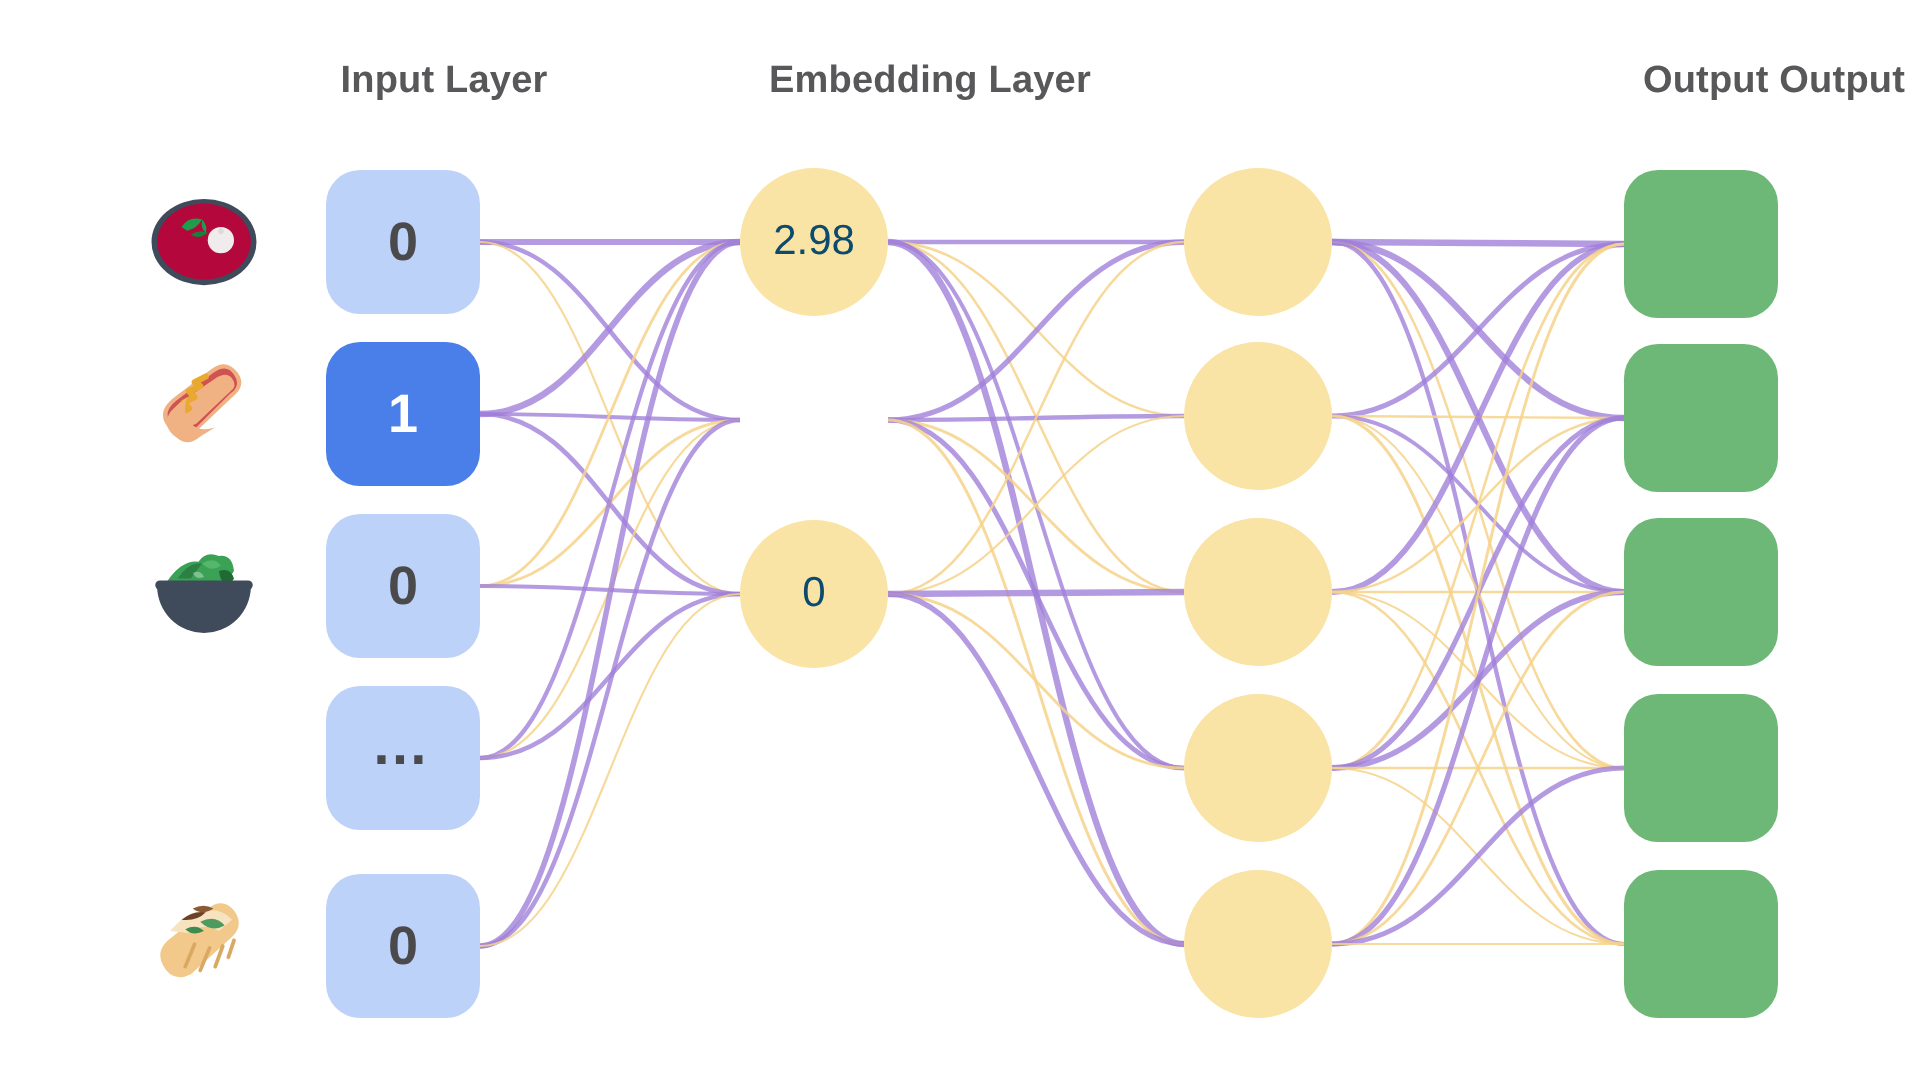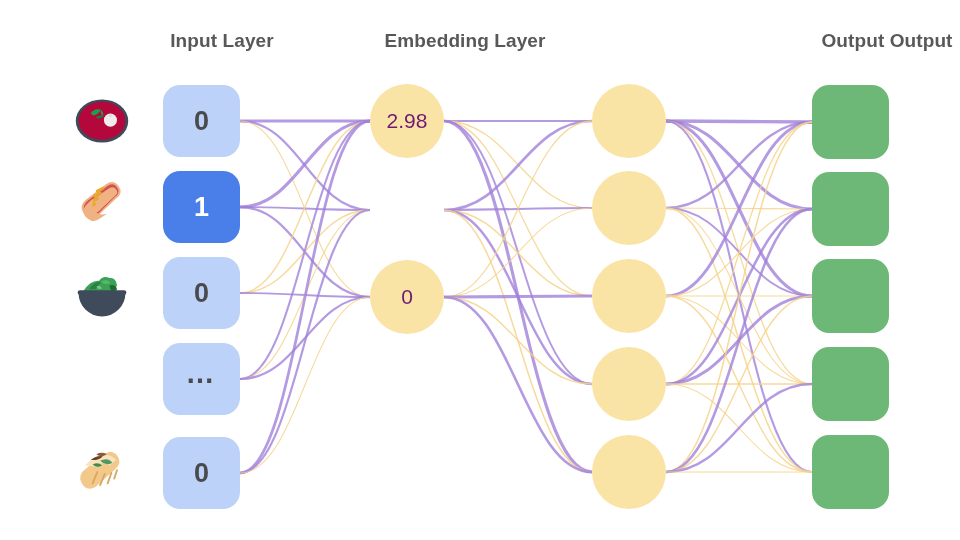--- a/index.html
+++ b/index.html
@@ -65,21 +65,21 @@
     position: absolute;
     width: 74px;
     height: 74px;
     border-radius: 50%;
     background: #fae4a5;
     display: flex;
     align-items: center;
     justify-content: center;
     font-family: "Liberation Sans", sans-serif;
     font-size: 21px;
-    color: #701a75;
+    color: #0c4a6e;
   }
   .node-output {
     position: absolute;
     width: 77px;
     height: 74px;
     border-radius: 17px;
     background: #6db876;
   }
   .food-icon {
     position: absolute;

